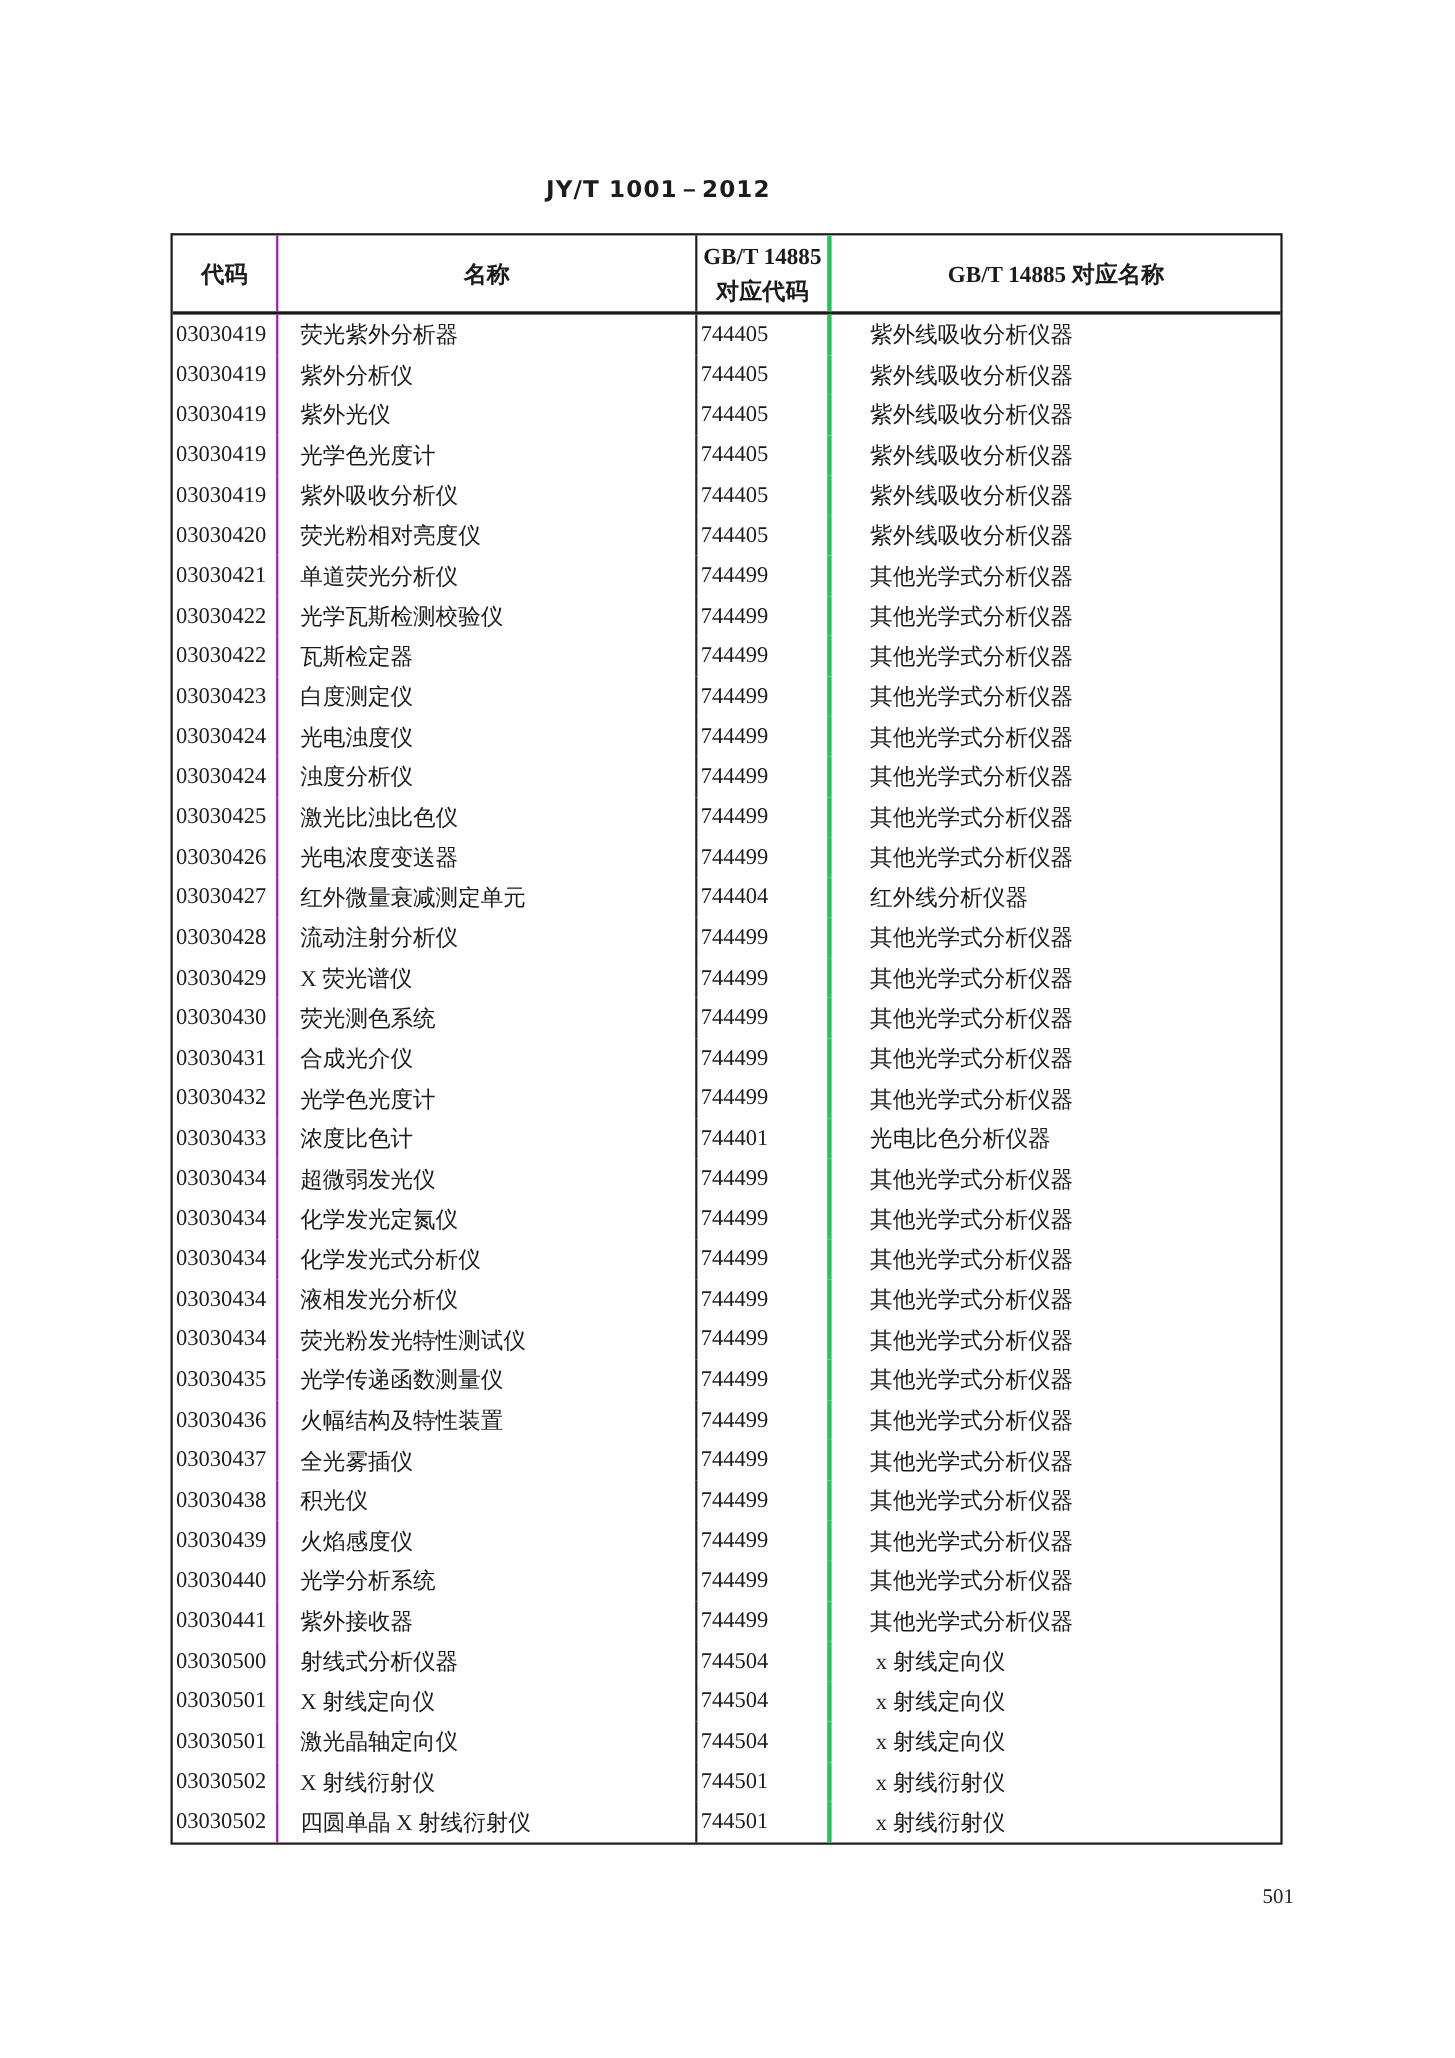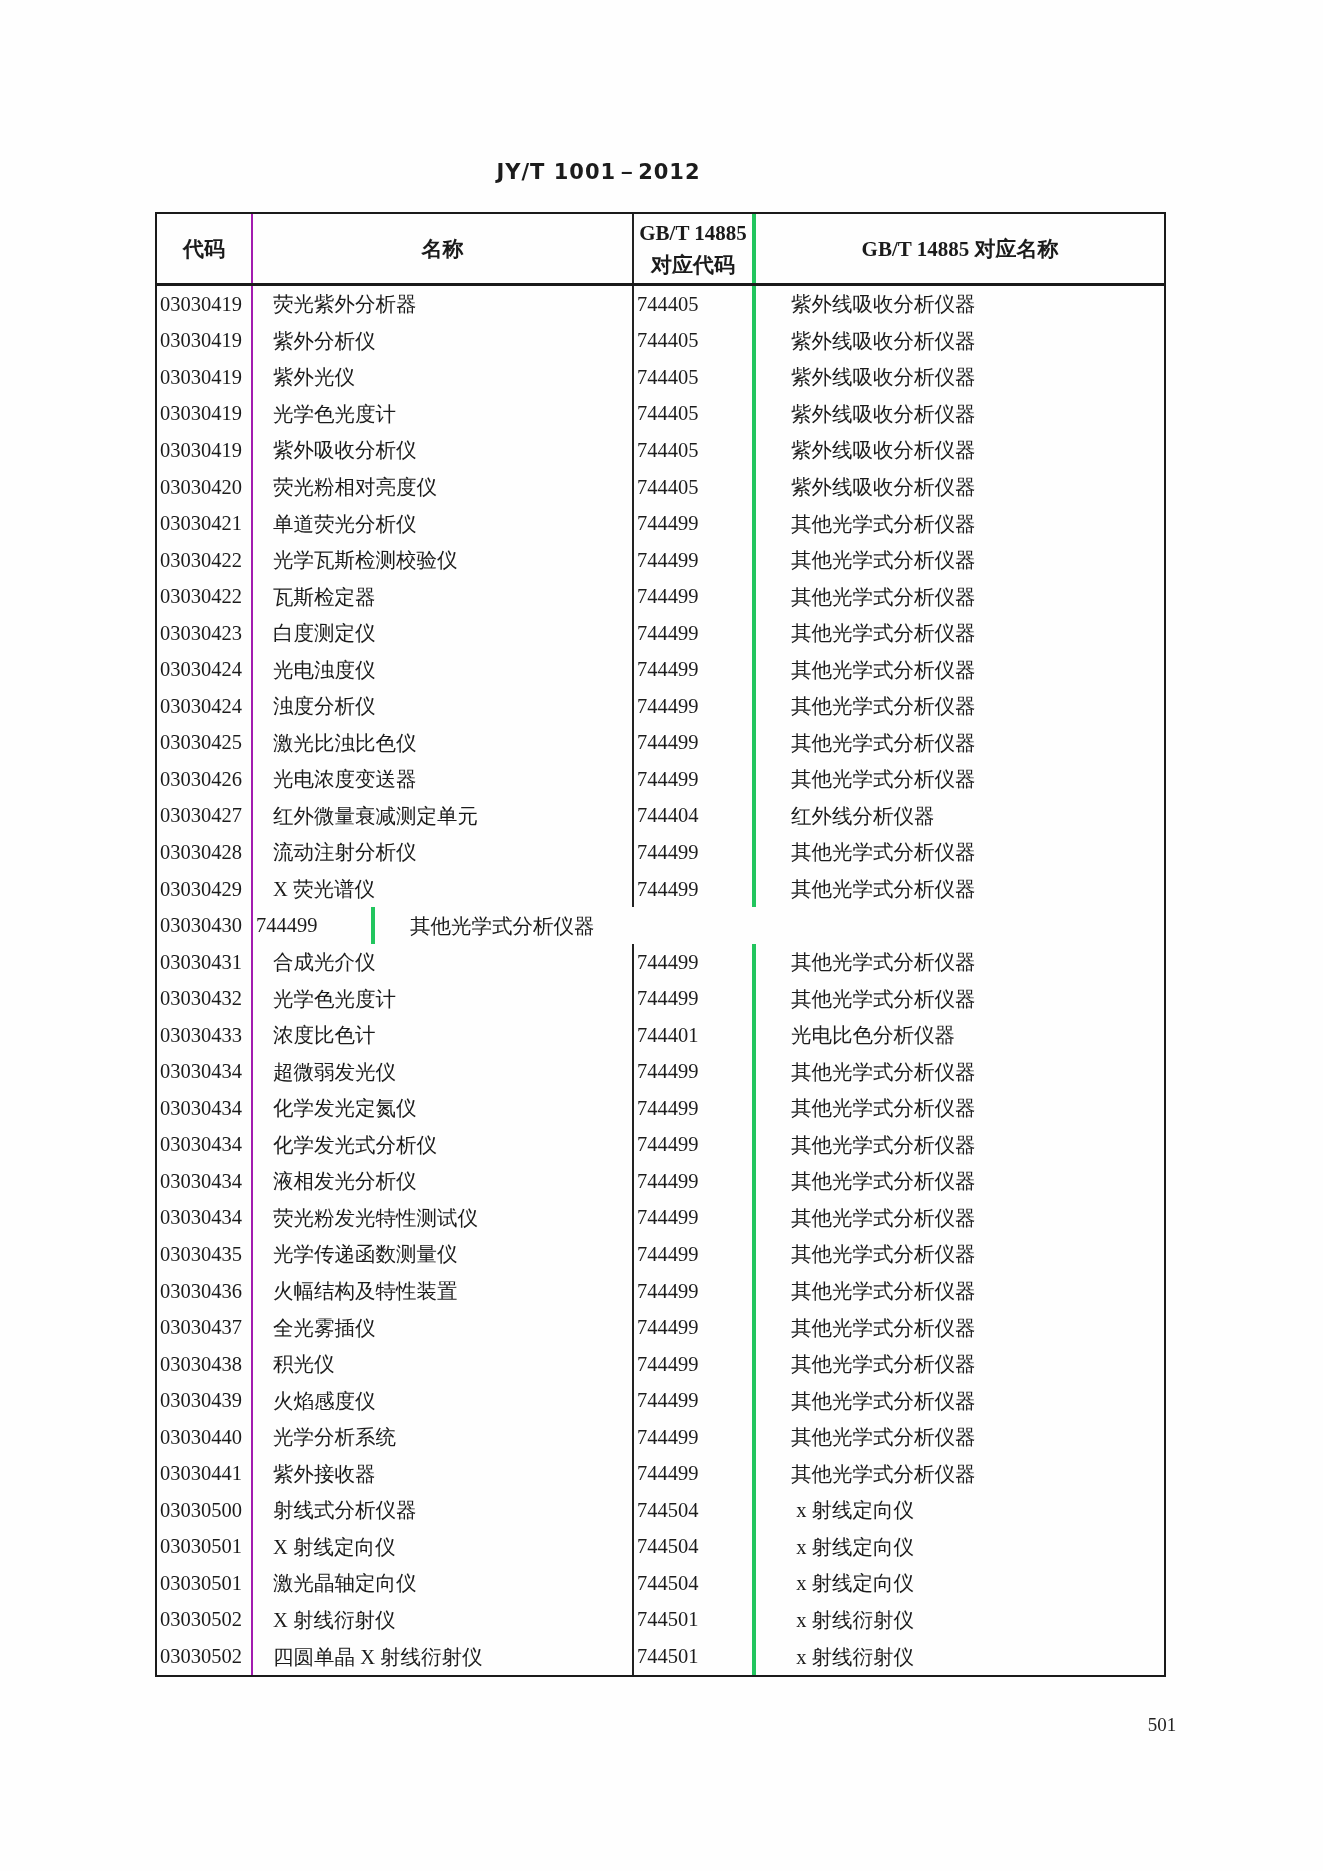--- a/index.html
+++ b/index.html
@@ -201,20 +201,21 @@
           <div class="td c4">其他光学式分析仪器</div>
         </div>
         <div class="tr">
           <div class="td c1">03030429</div>
           <div class="td c2">X 荧光谱仪</div>
           <div class="td c3">744499</div>
           <div class="td c4">其他光学式分析仪器</div>
         </div>
         <div class="tr">
           <div class="td c1">03030430</div>
+          <div class="td c2">荧光测色系统</div>
           <div class="td c3">744499</div>
           <div class="td c4">其他光学式分析仪器</div>
         </div>
         <div class="tr">
           <div class="td c1">03030431</div>
           <div class="td c2">合成光介仪</div>
           <div class="td c3">744499</div>
           <div class="td c4">其他光学式分析仪器</div>
         </div>
         <div class="tr">

